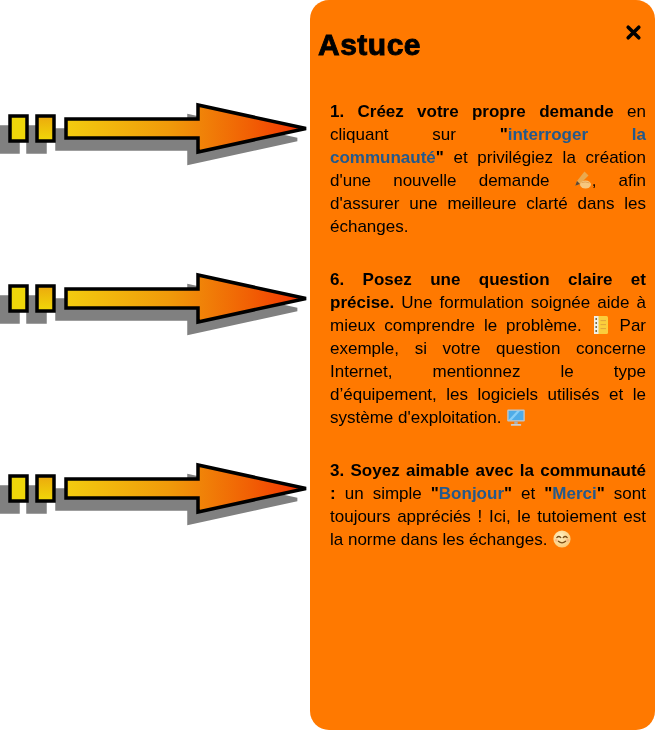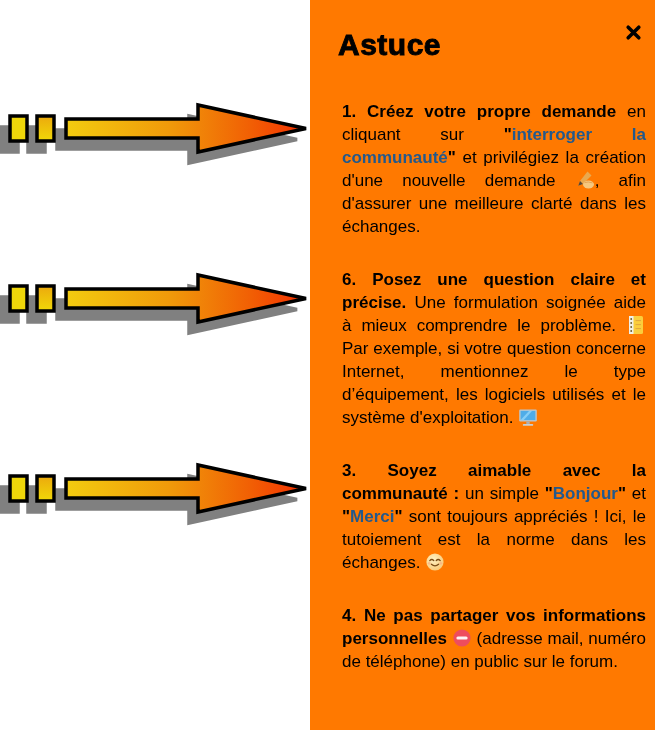--- a/index.html
+++ b/index.html
@@ -10,37 +10,38 @@
   }
   .arrow { position:absolute; left:0; width:312px; height:72px; }
   .arrow-1 { top:95px; }
   .arrow-2 { top:265px; }
   .arrow-3 { top:455px; }
 
   .panel {
     position:absolute; left:310px; top:0; width:345px; height:730px;
     background:var(--panel-bg,#FF7900);
     box-sizing:border-box;
-    padding:14px 9px 0 28px;
+    padding:14px 9px 0 8px;
     color:#000;
+    border-radius:19px;
   }
   .panel h1 {
     font-size:30px; font-weight:800; margin:14px 0 38px 0;
     letter-spacing:0.5px; color:#000;
     -webkit-text-stroke:0.9px #000;
   }
   .close-btn {
     position:absolute; top:21px; right:11px; width:22px; height:22px;
     background:transparent; border:none; padding:0; cursor:pointer;
     display:flex; align-items:center; justify-content:center;
   }
   .tips { }
   .tip {
     font-size:17px; line-height:23px; text-align:justify;
-    margin:0 0 30px 4px; color:#000;
+    margin:0 0 30px 12px; color:#000;
   }
   .tip .b { font-weight:bold; }
   .tip .link { color:var(--link-color,#23598C); font-weight:bold; }
   .emoji { display:inline-block; width:20px; height:20px; vertical-align:-4px; }
   .emoji svg { width:20px; height:20px; display:block; }
   .defs-holder { position:absolute; width:0; height:0; overflow:hidden; }
 </style>
 </head>
 <body>
 
@@ -125,18 +126,14 @@
             <rect x="4.8" y="16.9" width="10.4" height="1.9" rx="0.9" fill="#C7CFD5"></rect>
           </svg></span></p>
       <p class="tip"><span class="b">3. Soyez aimable avec la communauté :</span><span> un simple </span><span class="b">"</span><span class="b link">Bonjour</span><span class="b">"</span><span> et </span><span class="b">"</span><span class="b link">Merci</span><span class="b">"</span><span> sont toujours appréciés ! Ici, le tutoiement est la norme dans les échanges. </span><span class="emoji"><svg viewBox="0 0 20 20">
             <circle cx="10" cy="10" r="8.6" fill="url(#smileg)"></circle>
             <path d="M4.8 8.6 Q6.8 6.4 8.8 8.6" stroke="#7A4B15" stroke-width="1.3" fill="none" stroke-linecap="round"></path>
             <path d="M11.2 8.6 Q13.2 6.4 15.2 8.6" stroke="#7A4B15" stroke-width="1.3" fill="none" stroke-linecap="round"></path>
             <path d="M6.4 12.3 Q10 15.4 13.6 12.3" stroke="#7A4B15" stroke-width="1.3" fill="none" stroke-linecap="round"></path>
             <circle cx="4.3" cy="11.3" r="1.4" fill="#F6A07E" opacity="0.55"></circle>
             <circle cx="15.7" cy="11.3" r="1.4" fill="#F6A07E" opacity="0.55"></circle>
           </svg></span></p>
-      <p class="tip"><span class="b">4. Ne pas partager vos informations personnelles </span><span class="emoji"><svg viewBox="0 0 20 20">
-            <circle cx="10" cy="10" r="8.6" fill="#EE4D5E"></circle>
-            <rect x="4.4" y="8.5" width="11.2" height="3" rx="1.5" fill="#FDF4F4"></rect>
-          </svg></span><span> (adresse mail, numéro de téléphone) en public sur le forum.</span></p>
     </div>
 </div>
 
 </body></html>

